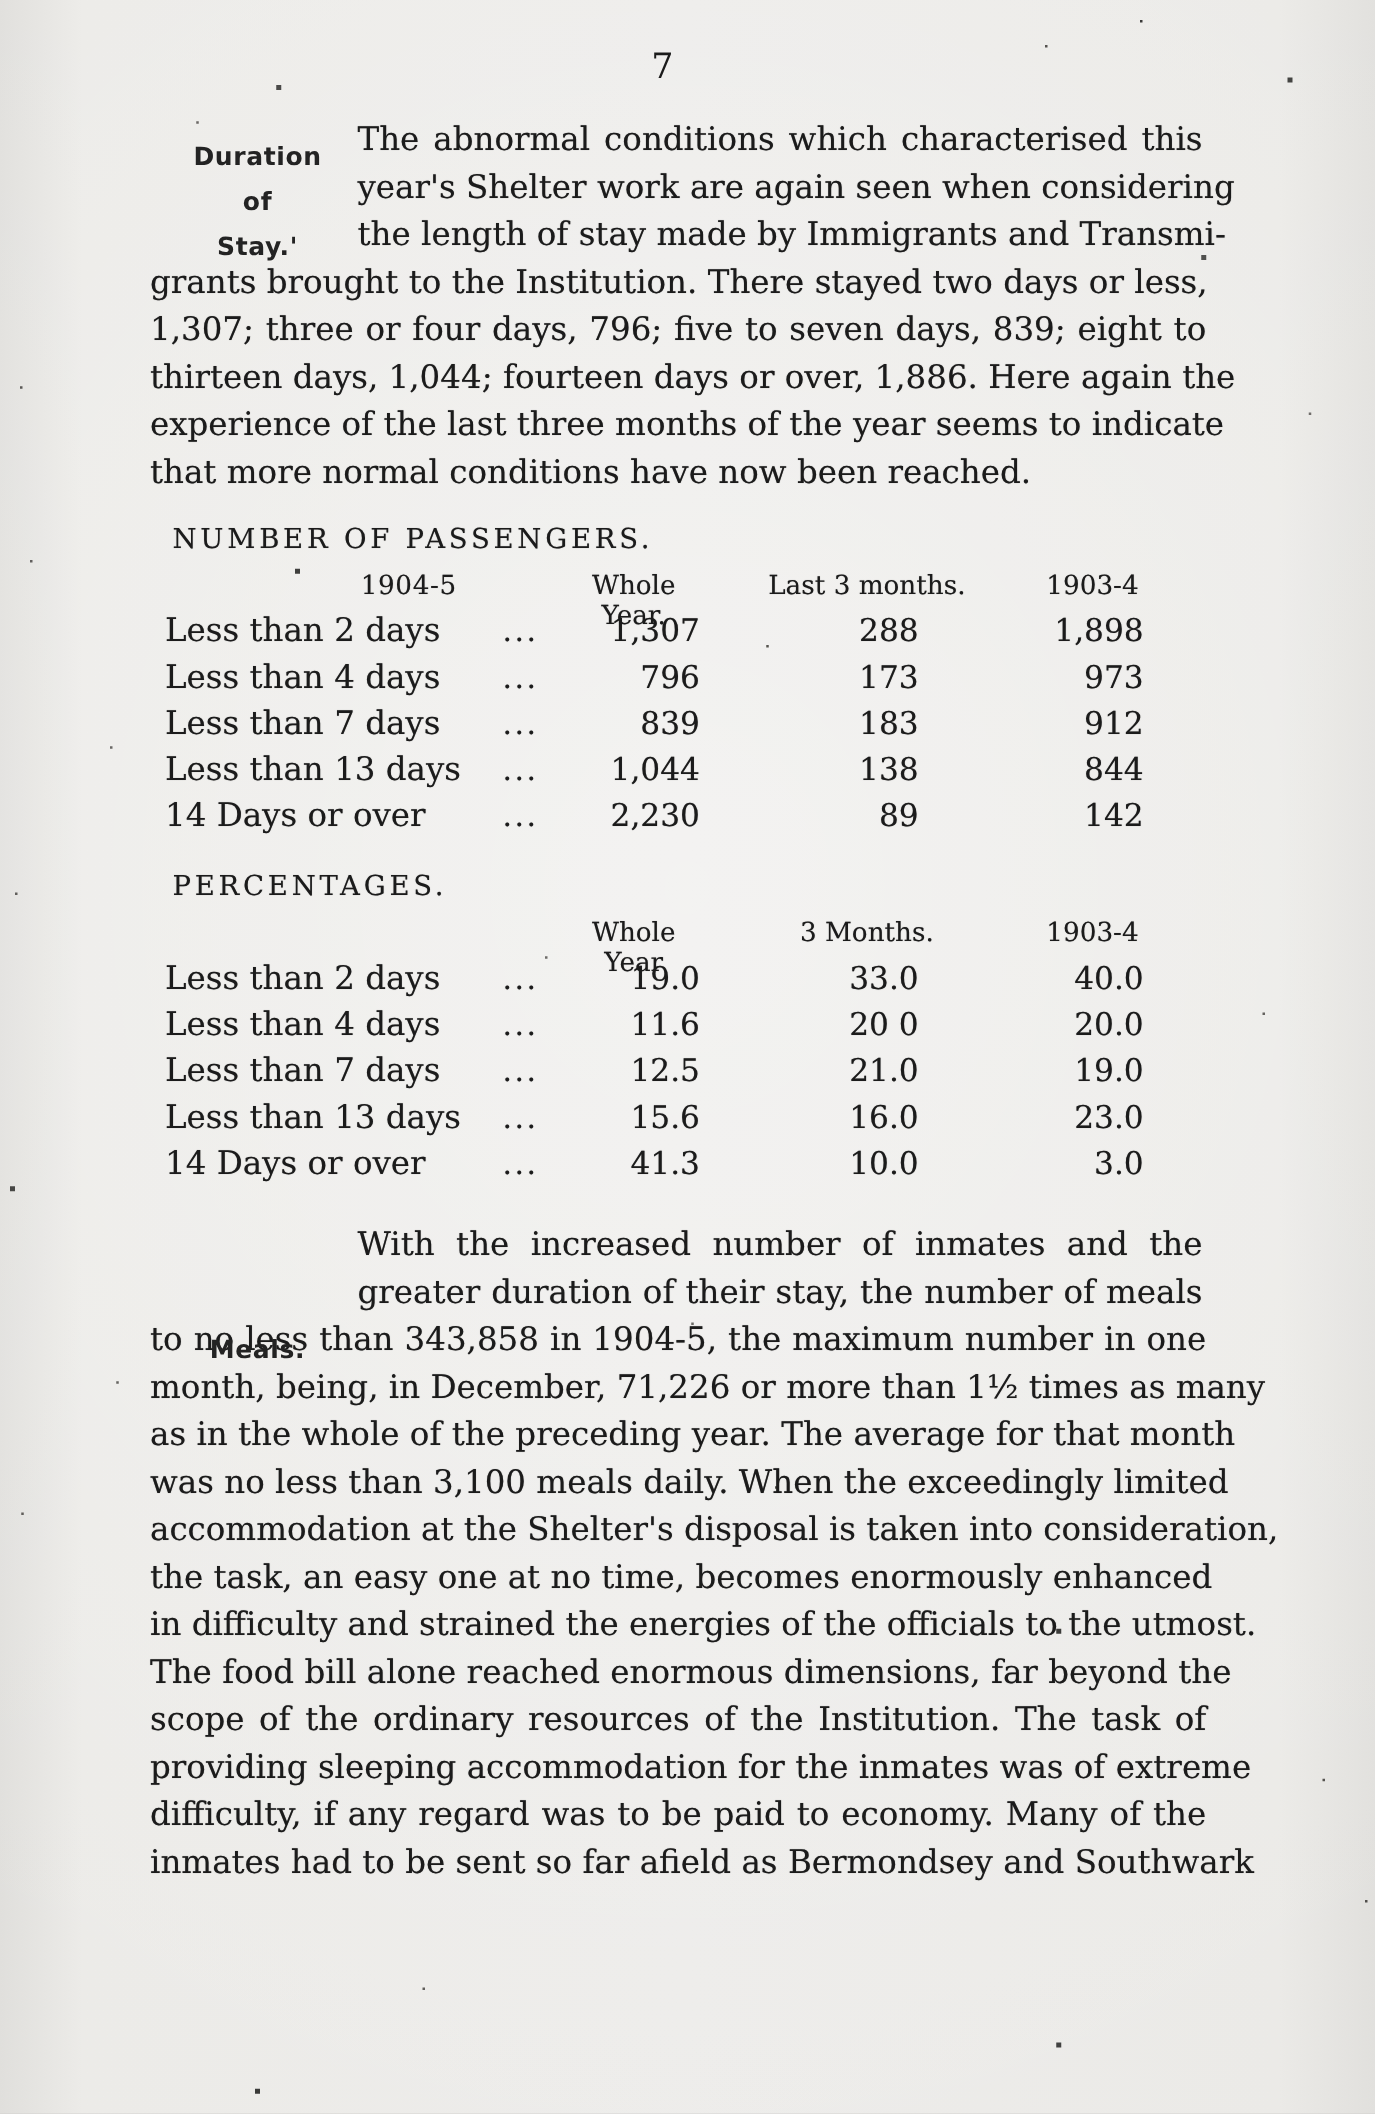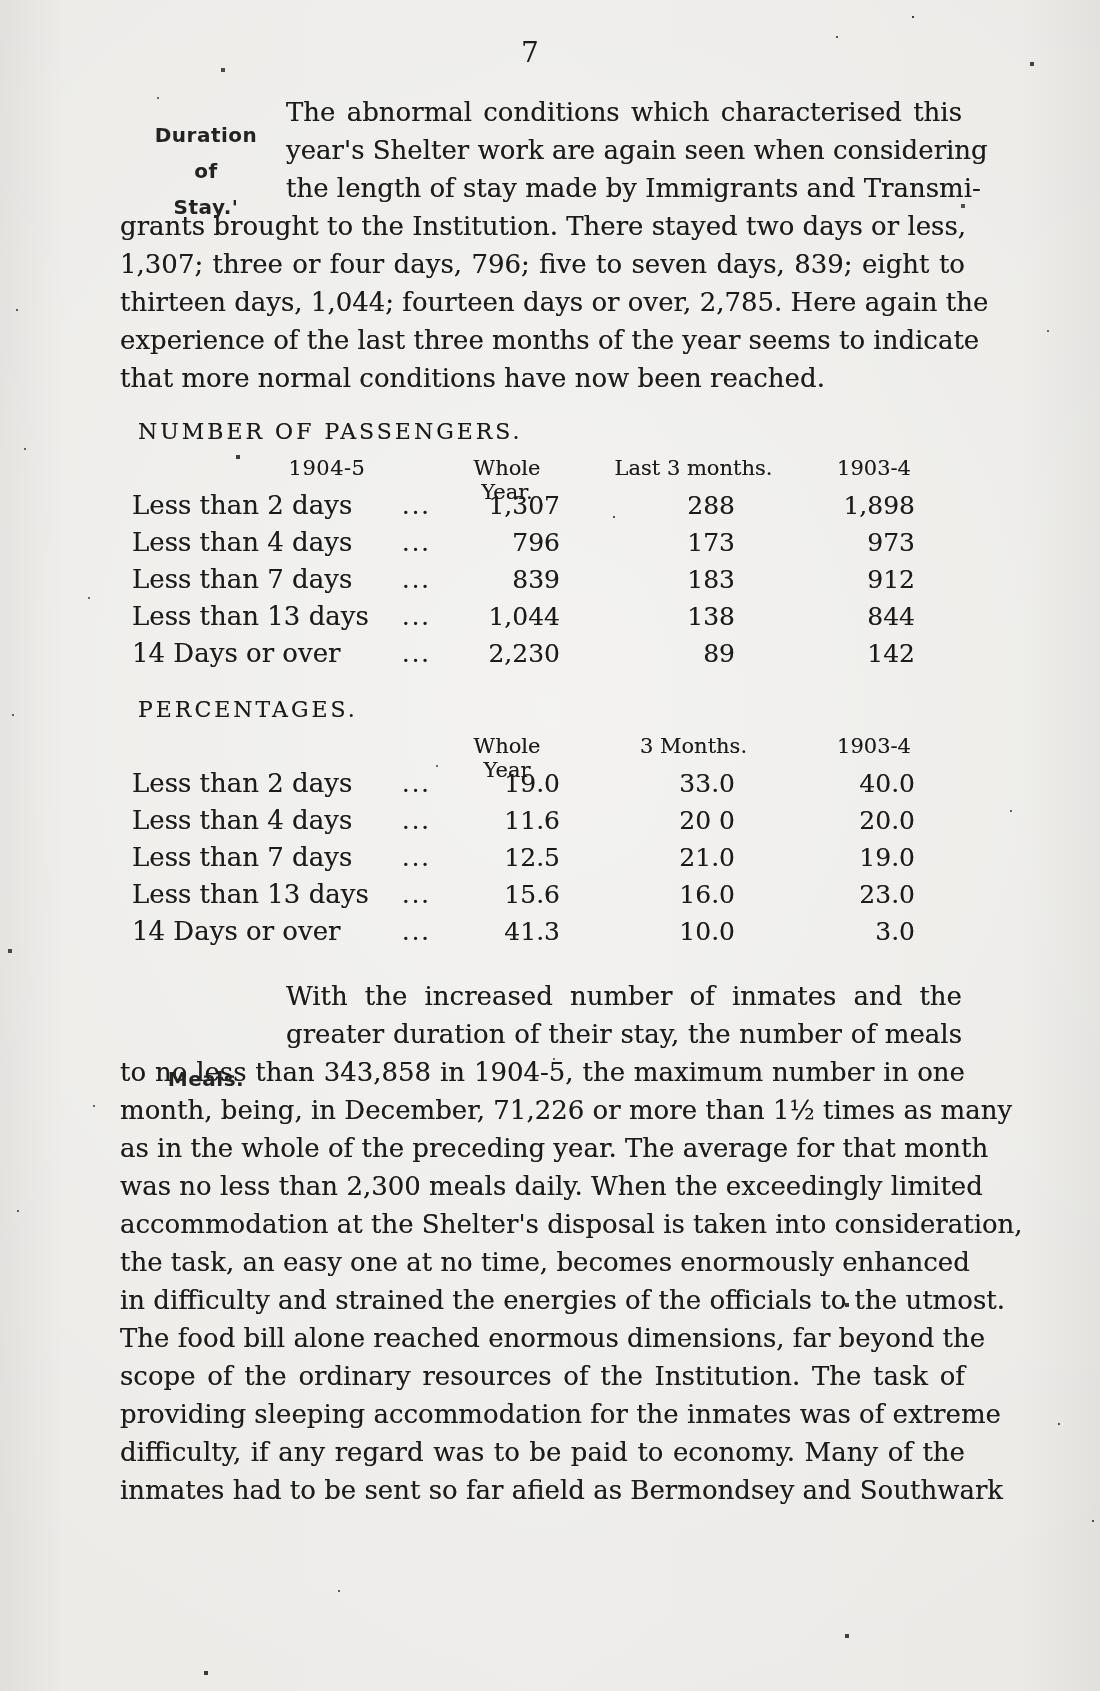--- a/index.html
+++ b/index.html
@@ -35,21 +35,21 @@
   .content { position: relative; margin-left: 120px; width: 845px; padding-top: 36px; }
 
   .page-number {
     text-align: center; font-size: 28px; letter-spacing: 1px;
     transform: translateX(-12px);
     margin-bottom: 24px;
   }
 
   .para { position: relative; }
   .sidenote {
-    position: absolute; left: 12px; top: 24px; width: 148px;
+    position: absolute; left: 12px; top: 14px; width: 148px;
     text-align: center;
     font-family: "DejaVu Sans", "Liberation Sans", sans-serif;
     font-weight: 600; font-size: 20px; line-height: 36px; color: #232323;
     letter-spacing: 0.5px;
   }
   .sidenote div { white-space: nowrap; }
   .indented { margin-left: 166px; width: 676px; }
   .fullwidth { width: 845px; }
   .jline {
     font-size: 26px; line-height: 38px; height: 38px; white-space: nowrap;
@@ -104,21 +104,21 @@
       <div class="indented">
 
       <div class="jline">The abnormal conditions which characterised this</div>
           <div class="jline">year's Shelter work are again seen when considering</div>
           <div class="jline">the length of stay made by Immigrants and Transmi-</div>
         </div>
       <div class="fullwidth">
 
       <div class="jline">grants brought to the Institution. There stayed two days or less,</div>
           <div class="jline">1,307; three or four days, 796; five to seven days, 839; eight to</div>
-          <div class="jline">thirteen days, 1,044; fourteen days or over, 2,785. Here again the</div>
+          <div class="jline">thirteen days, 1,044; fourteen days or over, 1,886. Here again the</div>
           <div class="jline">experience of the last three months of the year seems to indicate</div>
         </div>
       <div class="fullwidth">
         <div class="jline noj">that more normal conditions have now been reached.</div>
       </div>
     </section>
 
     <section class="sect-pass">
       <h3 class="table-title">NUMBER OF PASSENGERS.</h3>
       <div class="ptable">
@@ -228,21 +228,21 @@
       <div class="indented">
 
       <div class="jline">With the increased number of inmates and the</div>
           <div class="jline">greater duration of their stay, the number of meals</div>
         </div>
       <div class="fullwidth">
 
       <div class="jline">to no less than 343,858 in 1904-5, the maximum number in one</div>
           <div class="jline">month, being, in December, 71,226 or more than 1½ times as many</div>
           <div class="jline">as in the whole of the preceding year. The average for that month</div>
-          <div class="jline">was no less than 2,300 meals daily. When the exceedingly limited</div>
+          <div class="jline">was no less than 3,100 meals daily. When the exceedingly limited</div>
           <div class="jline">accommodation at the Shelter's disposal is taken into consideration,</div>
           <div class="jline">the task, an easy one at no time, becomes enormously enhanced</div>
           <div class="jline">in difficulty and strained the energies of the officials to the utmost.</div>
           <div class="jline">The food bill alone reached enormous dimensions, far beyond the</div>
           <div class="jline">scope of the ordinary resources of the Institution. The task of</div>
           <div class="jline">providing sleeping accommodation for the inmates was of extreme</div>
           <div class="jline">difficulty, if any regard was to be paid to economy. Many of the</div>
           <div class="jline">inmates had to be sent so far afield as Bermondsey and Southwark</div>
         </div>
     </section>

